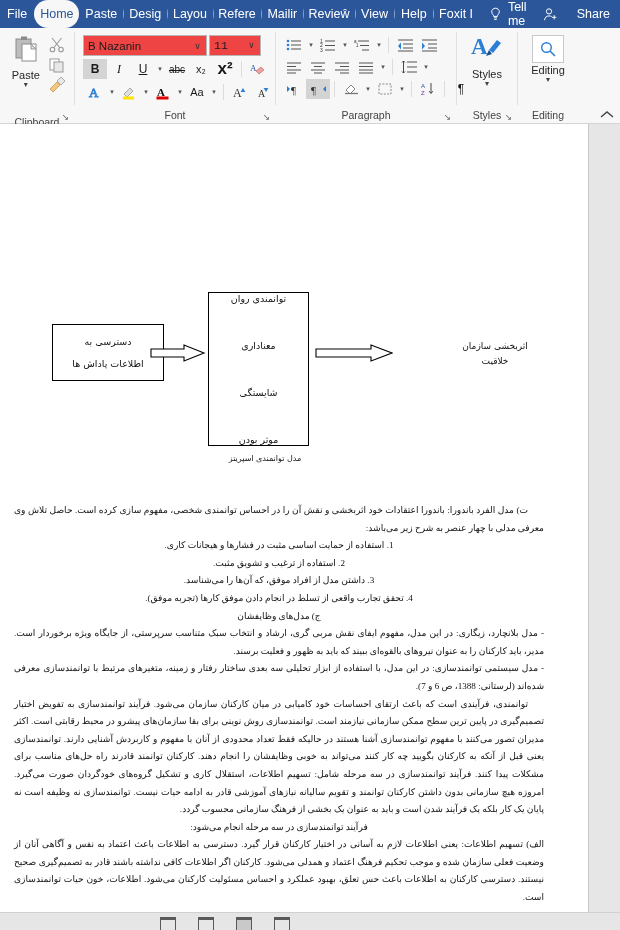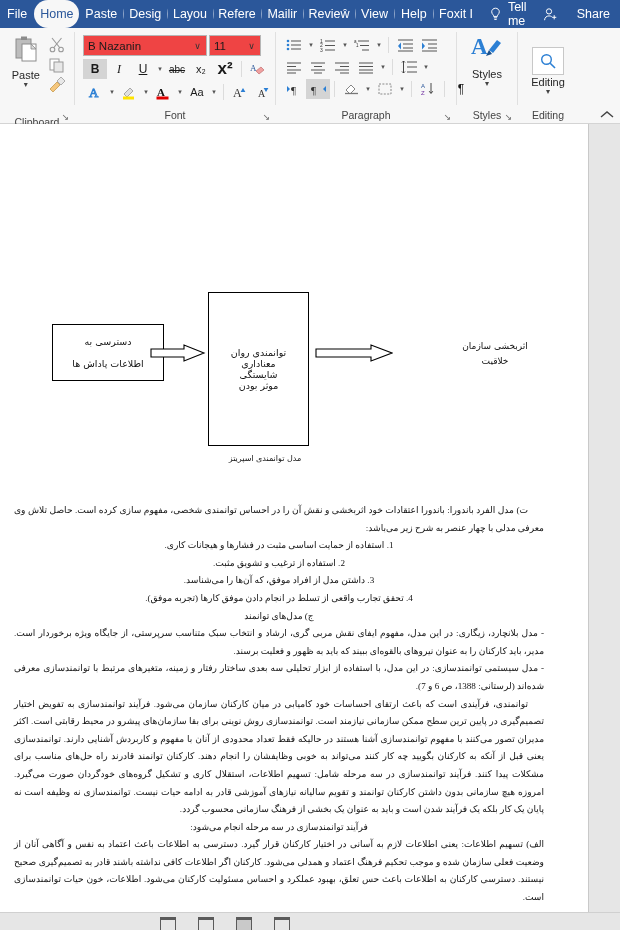--- a/index.html
+++ b/index.html
@@ -64,40 +64,40 @@
   .g-font{width:200px;}
   .g-font .grp-body{flex-direction:column;padding:4px 6px 0 8px;gap:3px;}
   .fontrow{display:flex;align-items:center;gap:0;}
   .combo{
     height:19px;border:1px solid #b6b6b6;background:#ef4444;display:flex;
     align-items:center;font-size:11.5px;padding:0 0 0 4px;color:#1a1a1a;
   }
   .combo .cv{flex:1;white-space:nowrap;overflow:hidden;}
   .combo .cc{width:17px;text-align:center;font-size:9px;color:#333;}
   .cb-name{width:118px;}
-  .cb-size{width:46px;margin-left:2px;}
+  .cb-size{width:46px;margin-left:2px;font-family:Liberation Mono, monospace;}
   .btnrow{display:flex;align-items:center;gap:0px;}
   .ib{
     min-width:20px;height:20px;display:flex;align-items:center;justify-content:center;
     font-size:12px;color:#1a1a1a;padding:0 2px;
   }
   .ib.on{background:#d4d4d4;}
   .car{font-size:7px;color:#555;width:10px;text-align:center;}
   .vsep{width:1px;height:16px;background:#dcdcdc;margin:0 4px;}
 
   
   .g-par{width:180px;}
   .g-par .grp-body{flex-direction:column;padding:4px 5px 0 6px;gap:2px;}
 
   
   .g-sty{width:60px;}
   .g-sty .grp-body{justify-content:center;padding-top:2px;}
   .bigbtn{width:46px;display:flex;flex-direction:column;align-items:center;}
   .bigbtn .bl{font-size:11px;margin-top:1px;}
-  .g-edit{width:60px;margin-top:12px;}
+  .g-edit{width:60px;}
   .g-edit .grp-body{justify-content:center;padding-top:4px;}
   .editbox{width:30px;height:26px;border:1px solid #c8c8c8;background:#fff;display:flex;align-items:center;justify-content:center;}
   .collapse{position:absolute;right:6px;bottom:2px;font-size:11px;color:#444;}
 
   
   .docarea{
     position:relative;height:807px;background:#e6e6e6;overflow:hidden;
   }
   .page{
     position:absolute;left:0;top:0;width:588px;height:790px;background:#fff;
@@ -105,21 +105,21 @@
   }
 
   
   .diagram{position:absolute;left:0;top:0;width:588px;height:225px;}
   .dbox{
     position:absolute;border:1.3px solid #000;background:#fff;
     display:flex;flex-direction:column;align-items:center;justify-content:center;
     direction:rtl;text-align:center;
   }
   .dbox-left{left:52px;top:200px;width:110px;height:55px;gap:11px;}
-  .dbox-right{left:208px;top:168px;width:99px;height:152px;justify-content:center;}
+  .dbox-right{left:208px;top:168px;width:99px;height:152px;justify-content:space-between;}
   .dtxt{font-size:9.5px;color:#111;font-family:"DejaVu Sans",sans-serif;}
   .dcap{position:absolute;left:205px;top:330px;width:120px;text-align:center;font-size:8px;color:#111;direction:rtl;font-family:"DejaVu Sans",sans-serif;}
   .dout{position:absolute;left:425px;top:215px;width:140px;text-align:center;direction:rtl;font-size:9px;line-height:15px;color:#111;font-family:"DejaVu Sans",sans-serif;}
   .arrowsvg{position:absolute;}
 
   
   .body-text{
     position:absolute;left:14px;top:378px;width:530px;
     direction:rtl;text-align:justify;color:#111;
     font-family:Liberation Serif, serif;
@@ -509,21 +509,21 @@
 
       <div class="dcap">مدل توانمندی اسپریتز</div>
     </div>
 
     <div class="body-text">
       <p class="p ind">ت) مدل الفرد باندورا: باندورا اعتقادات خود اثربخشی و نقش آن را در احساس توانمندی شخصی، مفهوم سازی کرده است. حاصل تلاش وی معرفی مدلی با چهار عنصر به شرح زیر می‌باشد:</p>
       <p class="p ctr">1. استفاده از حمایت اساسی مثبت در فشارها و هیجانات کاری.</p>
       <p class="p ctr">2. استفاده از ترغیب و تشویق مثبت.</p>
       <p class="p ctr">3. داشتن مدل از افراد موفق، که آن‌ها را می‌شناسد.</p>
       <p class="p ctr">4. تحقق تجارب واقعی از تسلط در انجام دادن موفق کارها (تجربه موفق).</p>
-      <p class="p ctr">ج) مدل‌های توانمند</p>
+      <p class="p ctr">ج) مدل‌های وظایفشان</p>
       <p class="p">- مدل بلانچارد، زیگاری: در این مدل، مفهوم ایفای نقش مربی گری، ارشاد و انتخاب سبک متناسب سرپرستی، از جایگاه ویژه برخوردار است. مدیر، باید کارکنان را به عنوان نیروهای بالقوه‌ای ببیند که باید به ظهور و فعلیت برسند.</p>
       <p class="p">- مدل سیستمی توانمندسازی: در این مدل، با استفاده از ابزار تحلیلی سه بعدی ساختار رفتار و زمینه، متغیرهای مرتبط با توانمندسازی معرفی شده‌اند (لرستانی: 1388، ص 6 و 7).</p>
       <p class="p ind">توانمندی، فرآیندی است که باعث ارتقای احساسات خود کامیابی در میان کارکنان سازمان می‌شود. فرآیند توانمندسازی به تفویض اختیار تصمیم‌گیری در پایین ترین سطح ممکن سازمانی نیازمند است. توانمندسازی روش نوینی برای بقا سازمان‌های پیشرو در محیط رقابتی است. اکثر مدیران تصور می‌کنند با مفهوم توانمندسازی آشنا هستند در حالیکه فقط تعداد محدودی از آنان با مفهوم و کاربردش آشنایی دارند. توانمندسازی یعنی قبل از آنکه به کارکنان بگویید چه کار کنند می‌تواند به خوبی وظایفشان را انجام دهند. کارکنان توانمند قادرند راه حل‌های مناسب برای مشکلات پیدا کنند. فرآیند توانمندسازی در سه مرحله شامل: تسهیم اطلاعات، استقلال کاری و تشکیل گروه‌های خودگردان صورت می‌گیرد. امروزه هیچ سازمانی بدون داشتن کارکنان توانمند و تقویم سالیانه نیازهای آموزشی قادر به ادامه حیات نیست. توانمندسازی نه وظیفه است نه پایان یک کار بلکه یک فرآیند شدن است و باید به عنوان یک بخشی از فرهنگ سازمانی محسوب گردد.</p>
       <p class="p ctr">فرآیند توانمندسازی در سه مرحله انجام می‌شود:</p>
       <p class="p">الف) تسهیم اطلاعات: یعنی اطلاعات لازم به آسانی در اختیار کارکنان قرار گیرد. دسترسی به اطلاعات باعث اعتماد به نفس و آگاهی آنان از وضعیت فعلی سازمان شده و موجب تحکیم فرهنگ اعتماد و همدلی می‌شود. کارکنان اگر اطلاعات کافی نداشته باشند قادر به تصمیم‌گیری صحیح نیستند. دسترسی کارکنان به اطلاعات باعث حس تعلق، بهبود عملکرد و احساس مسئولیت کارکنان می‌شود. اطلاعات، خون حیات توانمندسازی است.</p>
     </div>
 
   </div>
 
   <div class="statusbar">

